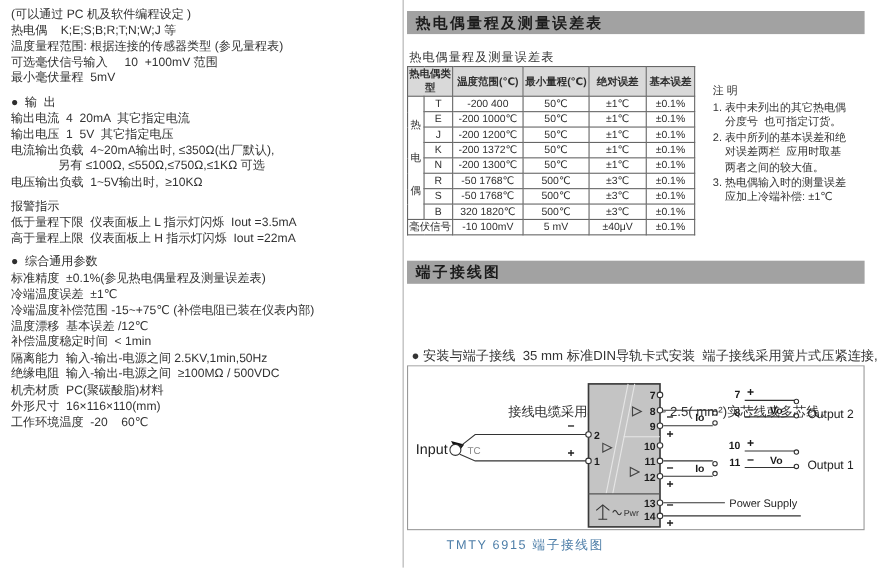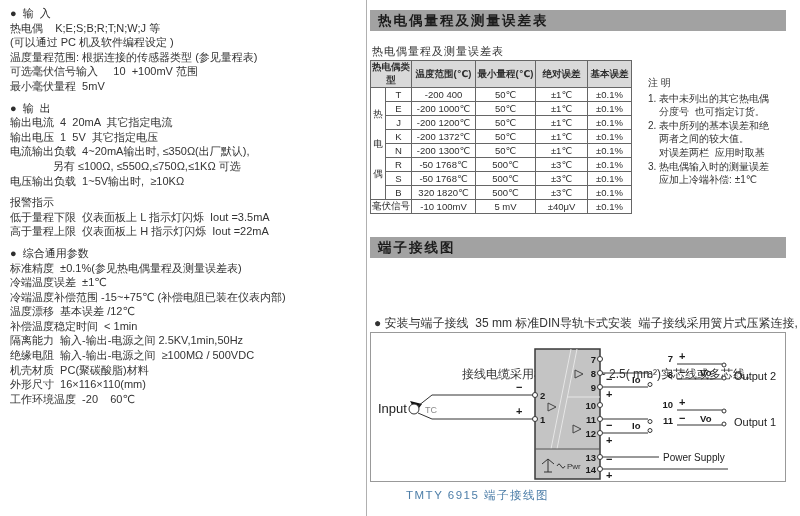--- a/index.html
+++ b/index.html
@@ -53,23 +53,22 @@
   .pinc{fill:#fff;stroke:#333;stroke-width:1;}
   .amp{fill:none;stroke:#444;stroke-width:1;}
 </style>
 </head>
 <body>
 
 <div class="divider"></div>
 
 <div class="left-col">
   <div class="section">
-    <div class="sec-title">●  输  入</div>
+    <div class="ln">(可以通过 PC 机及软件编程设定 )</div>
     <div class="ln">热电偶    K;E;S;B;R;T;N;W;J 等</div>
-    <div class="ln">(可以通过 PC 机及软件编程设定 )</div>
     <div class="ln">温度量程范围: 根据连接的传感器类型 (参见量程表)</div>
     <div class="ln">可选毫伏信号输入     10  +100mV 范围</div>
     <div class="ln">最小毫伏量程  5mV</div>
   </div>
   <div class="section">
     <div class="sec-title">●  输  出</div>
     <div class="ln">输出电流  4  20mA  其它指定电流</div>
     <div class="ln">输出电压  1  5V  其它指定电压</div>
     <div class="ln">电流输出负载  4~20mA输出时, ≤350Ω(出厂默认),</div>
     <div class="ln">              另有 ≤100Ω, ≤550Ω,≤750Ω,≤1KΩ 可选</div>
@@ -185,22 +184,22 @@
       <td>±0.1%</td>
     </tr>
   </tbody>
     </table>
 
   <div class="notes">
     <div class="notes-title">注 明</div>
     <div class="ln">1. 表中未列出的其它热电偶</div>
     <div class="ln">    分度号  也可指定订货。</div>
     <div class="ln">2. 表中所列的基本误差和绝</div>
+    <div class="ln">    对误差两栏  应用时取基</div>
     <div class="ln">    两者之间的较大值。</div>
-    <div class="ln">    对误差两栏  应用时取基</div>
     <div class="ln">3. 热电偶输入时的测量误差</div>
     <div class="ln">    应加上冷端补偿: ±1℃</div>
   </div>
 
   <div class="banner banner2">端子接线图</div>
 
   <div class="install">
     <div>● 安装与端子接线  35 mm 标准DIN导轨卡式安装  端子接线采用簧片式压紧连接,</div>
     <div class="l2">接线电缆采用横截面为0.5~ 2.5( mm²)实芯线或多芯线。</div>
   </div>

